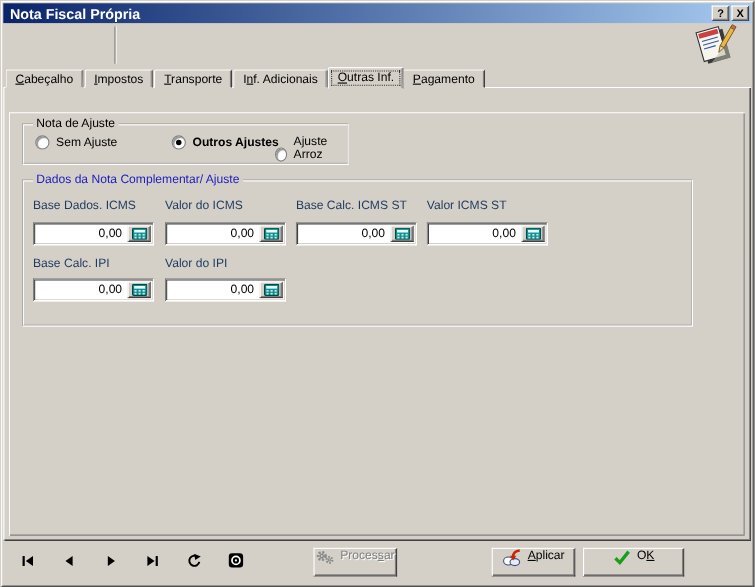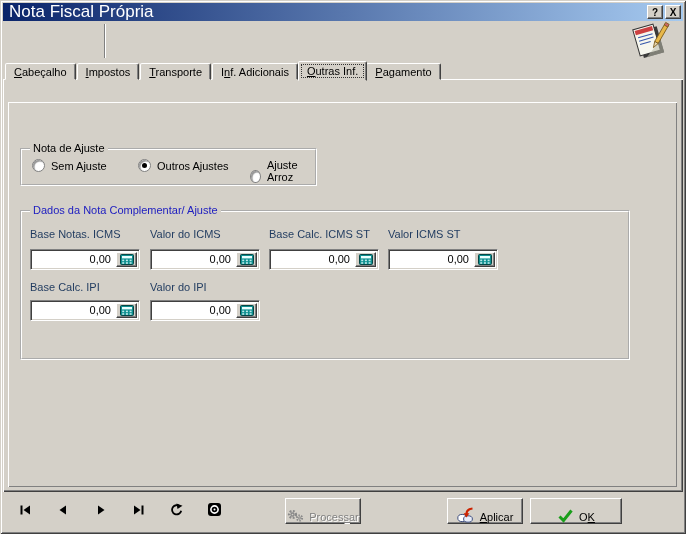--- a/index.html
+++ b/index.html
@@ -5,21 +5,21 @@
   html,body{margin:0;padding:0;width:686px;height:534px;overflow:hidden;
     font-family:"Liberation Sans",sans-serif;font-size:11px;color:#000;}
   *{box-sizing:border-box;}
   .window{position:relative;width:686px;height:534px;background:var(--face,#d4d0c8);
     box-shadow:inset 1px 1px 0 #d4d0c8, inset -1px -1px 0 #404040,
                inset 2px 2px 0 #ffffff, inset -2px -2px 0 #808080;}
   
   .titlebar{position:absolute;left:3px;top:3px;right:3px;height:18px;
     background:linear-gradient(to right,var(--titlebar-left,#0a246a),var(--titlebar-right,#a6caf0));
     display:flex;align-items:center;padding:0 2px 0 6px;}
-  .title{color:#fff;font-weight:normal;font-size:17px;flex:1;}
+  .title{color:#fff;font-weight:bold;font-size:13px;flex:1;}
   .tbtn{width:16px;height:14px;margin-left:2px;background:#d4d0c8;border:1px solid;
     border-color:#fff #404040 #404040 #fff;box-shadow:inset -1px -1px 0 #808080;
     font:bold 10px "Liberation Sans",sans-serif;line-height:11px;text-align:center;padding:0;cursor:default;}
   
   .toolbar{position:absolute;left:3px;top:21px;right:3px;height:40px;}
   .tb-divider{position:absolute;left:101px;top:3px;width:2px;height:34px;
     border-left:1px solid #808080;border-right:1px solid #fff;}
   .notepad{position:absolute;right:12px;top:0px;width:42px;height:40px;}
   
   .tabstrip{position:absolute;left:5px;top:60px;height:20px;display:flex;align-items:flex-end;z-index:3;}
@@ -30,21 +30,21 @@
   .tab.sel .focusdots{position:absolute;left:2px;right:2px;top:2px;bottom:2px;border:1px dotted #333;}
   u{text-decoration:underline;}
   
   .page{position:absolute;left:3px;right:3px;top:79px;height:413px;background:#d4d0c8;
     box-shadow:inset 1px 1px 0 #fff, inset -1px -1px 0 #404040, inset -2px -2px 0 #808080;z-index:2;}
   
   .subtabstrip{position:absolute;left:8px;top:84px;height:19px;display:flex;align-items:flex-end;z-index:6;}
   .subpage{position:absolute;left:8px;right:9px;top:102px;height:385px;
     box-shadow:inset 1px 1px 0 #fff, inset -1px -1px 0 #808080;z-index:5;}
   
-  .groupbox{position:absolute;border:2px groove #ffffff;margin-top:36px;}
+  .groupbox{position:absolute;border:2px groove #ffffff;}
   .legend{position:absolute;top:-8px;left:8px;background:#d4d0c8;padding:0 3px;white-space:nowrap;}
   .legend.blue{color:var(--group-title,#2020c0);}
   
   .radio-item{position:absolute;display:flex;align-items:center;gap:6px;cursor:default;}
   .radio{width:13px;height:13px;border-radius:50%;background:#fff;border:1px solid #808080;
     box-shadow:inset 1.5px 1.5px 1px rgba(64,64,64,.55), inset -1px -1px 0 #fff;
     display:flex;align-items:center;justify-content:center;}
   .radio.checked::after{content:"";width:5px;height:5px;border-radius:50%;background:#000;}
   
   .flabel{position:absolute;color:var(--label,#1f3a5f);white-space:nowrap;}
@@ -54,21 +54,21 @@
   .fvalue{flex:1;text-align:right;padding:3px 5px 0 0;}
   .calcbtn{width:21px;margin:2px 2px 2px 0;background:#d4d0c8;border:1px solid;
     border-color:#fff #404040 #404040 #fff;box-shadow:inset -1px -1px 0 #808080;
     display:flex;align-items:center;justify-content:center;padding:0;cursor:default;}
   
   .bottombar{position:absolute;left:3px;right:3px;bottom:3px;height:39px;}
   .navbtn{position:absolute;top:9px;width:22px;height:20px;background:transparent;border:none;
     display:flex;align-items:center;justify-content:center;padding:0;cursor:default;}
   .btn{position:absolute;top:6px;height:26px;background:#d4d0c8;border:1px solid;
     border-color:#fff #404040 #404040 #fff;box-shadow:inset -1px -1px 0 #808080;
-    display:flex;align-items:flex-end;justify-content:center;gap:5px;
+    display:flex;align-items:flex-start;justify-content:center;gap:5px;
     font-family:"Liberation Sans",sans-serif;font-size:11px;padding:0 4px;cursor:default;}
   .btn.disabled{color:#808080;text-shadow:1px 1px 0 #fff;}
   .bicon{display:flex;align-items:center;}
 </style>
 </head>
 <body>
 
 <div class="window">
 
   <div class="titlebar">
@@ -125,34 +125,34 @@
 
 
   <div class="subpage">
 
     <div class="groupbox" style="left:12px;top:10px;width:297px;height:38px;">
       <span class="legend">Nota de Ajuste</span>
       <div class="radio-item" style="left:10px;top:9px;">
         <span class="radio"></span>
         <span>Sem Ajuste</span>
       </div>
-      <div class="radio-item" style="left:116px;top:9px;">
+      <div class="radio-item" style="left:134px;top:9px;font-weight:bold;">
         <span class="radio checked"></span>
         <span>Outros Ajustes</span>
       </div>
       <div class="radio-item" style="left:228px;top:9px;align-items:flex-end;">
         <span class="radio"></span>
         <span>Ajuste Arroz</span>
       </div>
     </div>
 
-    <div class="groupbox" style="left:12px;top:72px;width:610px;height:150px;text-decoration:underline;">
+    <div class="groupbox" style="left:12px;top:61px;width:610px;height:134px;text-decoration:underline;">
       <span class="legend blue">Dados da Nota Complementar/ Ajuste</span>
 
-      <span class="flabel" style="left:8px;top:16px;">Base Notas. ICMS</span>
+      <span class="flabel" style="left:8px;top:16px;">Base Dados. ICMS</span>
       <span class="flabel" style="left:128px;top:16px;">Valor do ICMS</span>
       <span class="flabel" style="left:247px;top:16px;">Base Calc. ICMS ST</span>
       <span class="flabel" style="left:366px;top:16px;">Valor ICMS ST</span>
 
       <div class="field" style="left:8px;top:37px;">
         <span class="fvalue">0,00</span>
         <button class="calcbtn">
             <svg width="14" height="11" viewBox="0 0 14 11">
               <rect x="0.5" y="0.5" width="13" height="10" rx="1" fill="#0e8f8f" stroke="#054545"></rect>
               <rect x="2" y="2" width="10" height="2.4" fill="#e8ffff"></rect>

